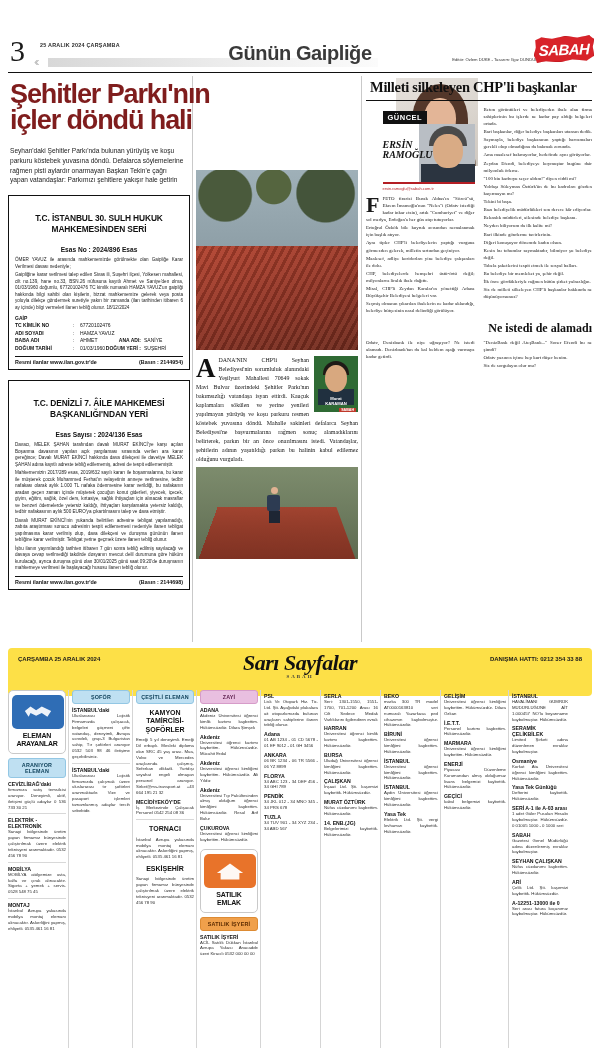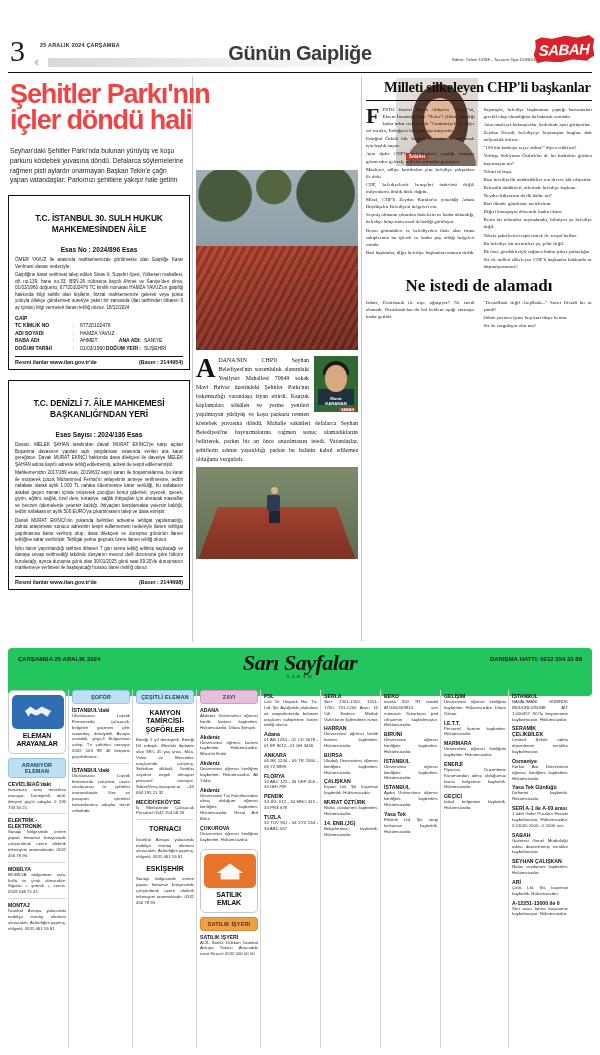--- a/index.html
+++ b/index.html
@@ -38,21 +38,21 @@
 
   
   .body-wrap { position:absolute; left:0; top:76px; width:600px; height:566px; }
   .col-left  { position:absolute; left:8px;  top:0; width:182px; height:566px; }
   .col-mid   { position:absolute; left:196px; top:0; width:162px; height:566px; }
   .col-right { position:absolute; left:366px; top:0; width:226px; height:566px; }
   .vrule { position:absolute; top:0; width:1px; height:566px; background:#c9c9c9; }
 
   
   .lead-head { font-family:"Liberation Sans", sans-serif; font-weight:700; font-size:27px;
-               line-height:.96; letter-spacing:-1.1px; color:#ef4444; margin:6px 0 0 2px; width:340px; }
+               line-height:.96; letter-spacing:-1.1px; color:#7f1d1d; margin:6px 0 0 2px; width:340px; }
   .lead-head .l2 { display:block; }
   .lead-dek { margin:12px 0 0 2px; width:176px; font-size:6.6px; line-height:1.5;
               color:#1b1b1b; font-family:"Liberation Sans", sans-serif; }
 
   .portrait { position:absolute; left:200px; top:2px; width:82px; height:88px; overflow:hidden;
               background:linear-gradient(160deg,#e6e2dd,#cfc8c0); }
   .portrait .hair { position:absolute; left:16px; top:6px; width:56px; height:72px; border-radius:50% 50% 44% 44%;
                     background:#53372a; }
   .portrait .face { position:absolute; left:28px; top:20px; width:32px; height:42px; border-radius:48%;
                     background:#e3b597; }
@@ -106,43 +106,43 @@
              background:#2f6a34; }
   .mugshot .ms-face{ position:absolute; left:11px; top:9px; width:22px; height:27px; border-radius:48%; background:#d8a87f; }
   .mugshot .ms-hair{ position:absolute; left:9px; top:5px; width:26px; height:14px; border-radius:13px 13px 0 0; background:#1f1a16; }
   .mugshot .ms-suit{ position:absolute; left:4px; top:33px; width:36px; height:16px; background:#20303f; }
   .mugshot .ms-name{ position:absolute; left:0; right:0; bottom:6px; text-align:center; font-size:4.2px;
                      font-weight:700; color:#fff; line-height:1.05; }
   .mugshot .ms-badge{ position:absolute; right:2px; bottom:0; font-size:3.6px; color:#fff; background:#c0392b; padding:0 2px; font-weight:700;}
 
   
   .op-head { font-family:"Liberation Serif", serif; font-weight:700; font-size:14.5px;
-             line-height:1.02; letter-spacing:-.3px; margin:4px 0 0 18px; }
+             line-height:1.02; letter-spacing:-.3px; margin:4px 0 0 4px; }
   .op-rule { border-top:1px solid #111; margin:5px 0 5px 0; }
   .op-cols { column-count:2; column-gap:9px; }
   .op-cols p { margin:0 0 1px 0; font-family:"Liberation Serif", serif; font-size:4.9px;
                line-height:1.45; text-align:justify; color:#1a1a1a; }
   .op-cols .dropcap { float:left; font-family:"Liberation Serif", serif; font-size:22px;
                       line-height:.8; font-weight:700; margin:1px 3px 0 0; }
   .col-card { float:right; width:92px; margin:0 0 4px 6px; }
   .col-card .gtab { background:#111; color:#fff; font-weight:700; font-size:7.5px; letter-spacing:.5px;
                     padding:2px 5px; display:inline-block; }
   .col-card .cc-body { position:relative; height:60px; background:#fff; border-bottom:2px solid #b41e24; }
   .col-card .cc-photo{ position:absolute; right:0; top:0; width:56px; height:58px; overflow:hidden; background:#b9bec4; }
   .cc-photo .p-hair{ position:absolute; left:10px; top:2px; width:38px; height:20px; border-radius:19px 19px 0 0; background:#4a4a4a; }
   .cc-photo .p-face{ position:absolute; left:14px; top:10px; width:30px; height:34px; border-radius:46%; background:#d9ab85; }
   .cc-photo .p-suit{ position:absolute; left:2px; top:40px; width:54px; height:20px; background:#2b3440; }
   .col-card .cc-name{ position:absolute; left:0; top:16px; font-family:"Liberation Serif", serif;
                       font-style:italic; font-weight:700; font-size:10px; line-height:1.02; color:#111; }
   .col-card .cc-mail{ font-size:4px; color:#b41e24; margin-top:2px; }
-  .op-sub { font-family:"Liberation Serif", serif; font-weight:700; font-size:17px; text-align:center;
+  .op-sub { font-family:"Liberation Serif", serif; font-weight:700; font-size:12px; text-align:right;
             margin:6px 0 3px; }
 
   
-  .yellow { position:absolute; left:8px; top:648px; width:584px; height:48px; background:#22c55e;
+  .yellow { position:absolute; left:8px; top:648px; width:584px; height:48px; background:#fde047;
             border-radius:4px; }
   .yellow .ydate { position:absolute; left:10px; top:8px; font-size:6px; font-weight:700; color:#1a1a1a; }
   .yellow .ytitle { position:absolute; left:0; right:0; top:2px; text-align:center;
                     font-family:"Liberation Serif", serif; font-style:italic; font-weight:700;
                     font-size:22px; color:#111; letter-spacing:-.5px; }
   .yellow .ytitle small { display:block; font-size:5px; font-style:normal; letter-spacing:2px;
                           margin-top:-2px; color:#3a3a3a; }
   .yellow .yhot { position:absolute; right:10px; top:8px; font-size:6px; font-weight:700; color:#1a1a1a; }
 
   
@@ -198,21 +198,21 @@
       <div class="lead-head">
         <span>Şehitler Parkı'nın</span>
         <span class="l2">içler döndü hali</span>
       </div>
 
       <div class="lead-dek">Seyhan'daki Şehitler Parkı'nda bulunan yürüyüş ve koşu parkuru köstebek yuvasına döndü. Defalarca söylemelerine rağmen pisti aylardır onarmayan Başkan Tekin'e çağrı yapan vatandaşlar: Parkımızı şehitlere yakışır hale getirin</div>
 
       <div class="notice">
         <h3>
           <span>T.C. İSTANBUL 30. SULH HUKUK</span><br>
-          <span>MAHKEMESİNDEN ÂİLE</span>
+          <span>MAHKEMESİNDEN SERİ</span>
         </h3>
         <div class="esas">Esas No : 2024/896 Esas</div>
         <p>ÖMER YAVUZ ile arasında mahkememizde görülmekte olan Gaipliğe Karar Verilmesi davası nedeniyle;</p>
         <p>Gaipliğine karar verilmesi talep edilen Sivas ili, Suşehri ilçesi, Yolkesen mahallesi, cilt no.139, hane no.33, BSN.26 nüfusuna kayıtlı Ahmet ve Saniye'den olma, 01/03/1960 doğumlu, 67720102476 TC kimlik numaralı HAMZA YAVUZ'un gaipliği hakkında bilgi sahibi olan kişilerin, bizzat mahkememize gelerek veya posta yoluyla dilekçe göndermek suretiyle yakın bir zamanda (ilan tarihinden itibaren 6 ay içinde) bilgi vermeleri ilanen tebliğ olunur. 18/12/2024</p>
         <p></p>
         <div class="kv">
           <div style="font-weight:700">GAİP</div>
           <div class="row">
             <span class="k">TC KİMLİK NO</span>
               <span class="sep">:</span>
@@ -301,20 +301,35 @@
           <div class="lg"></div>
         </div>
       </div>
     </div>
 
     <div class="col-right">
       <div class="op-head">Milleti silkeleyen CHP'li başkanlar</div>
       <div class="op-rule"></div>
 
       <div class="op-cols">
+        <div class="col-card">
+          <div class="gtab">GÜNCEL</div>
+          <div class="cc-body">
+            <div class="cc-photo">
+              <div class="p-suit"></div>
+              <div class="p-hair"></div>
+              <div class="p-face"></div>
+            </div>
+            <div class="cc-name">
+              <span>ERSİN</span><br>
+              <span>RAMOĞLU</span>
+            </div>
+          </div>
+          <div class="cc-mail">ersin.ramoglu@sabah.com.tr</div>
+        </div>
 
         <p><span class="dropcap">F</span><span>FETO firarisi Burak Abbas'ın "Sözcü"sü, Ekrem İmamoğlu'nun "Neles"i (Odatv istediği kadar inkar etsin), artık "Cumhuriyet" ve diğer sol medya, Erdoğan'a her gün atıp tutuyorlar.</span></p>
         <p>Ertuğrul Özkök bile kuyruk acısından nemalanmak için başlık atıyor.</p>
         <p>Aynı tipler CHP'li belediyelerin yaptığı vurguna görmezden gelerek, milletin sırtından geçiniyor.</p>
         <p>Maalesef, adliye koridorları yine belediye çalışanları ile dolu.</p>
         <p>CHP, belediyelerde hemşehri üstü-örtü değil; milyonlarca liralık ihale dağıttı.</p>
         <p>Misal, CHP'li Zeydan Karalar'ın yönettiği Adana Büyükşehir Belediyesi belgeleri var.</p>
         <p>Seçmiş olmanın çıkarılan ihalelerin ne kadar aklandığı, belediye bütçesinin nasıl delindiği görülüyor.</p>
         <p>Beton görüntüleri ve belediyeden ihale alan firma sahiplerinin bu işlerde ne kadar pay aldığı belgeleri ortada.</p>
         <p>Bari başkanlar, diğer belediye başkanları utansın dedik.</p>

